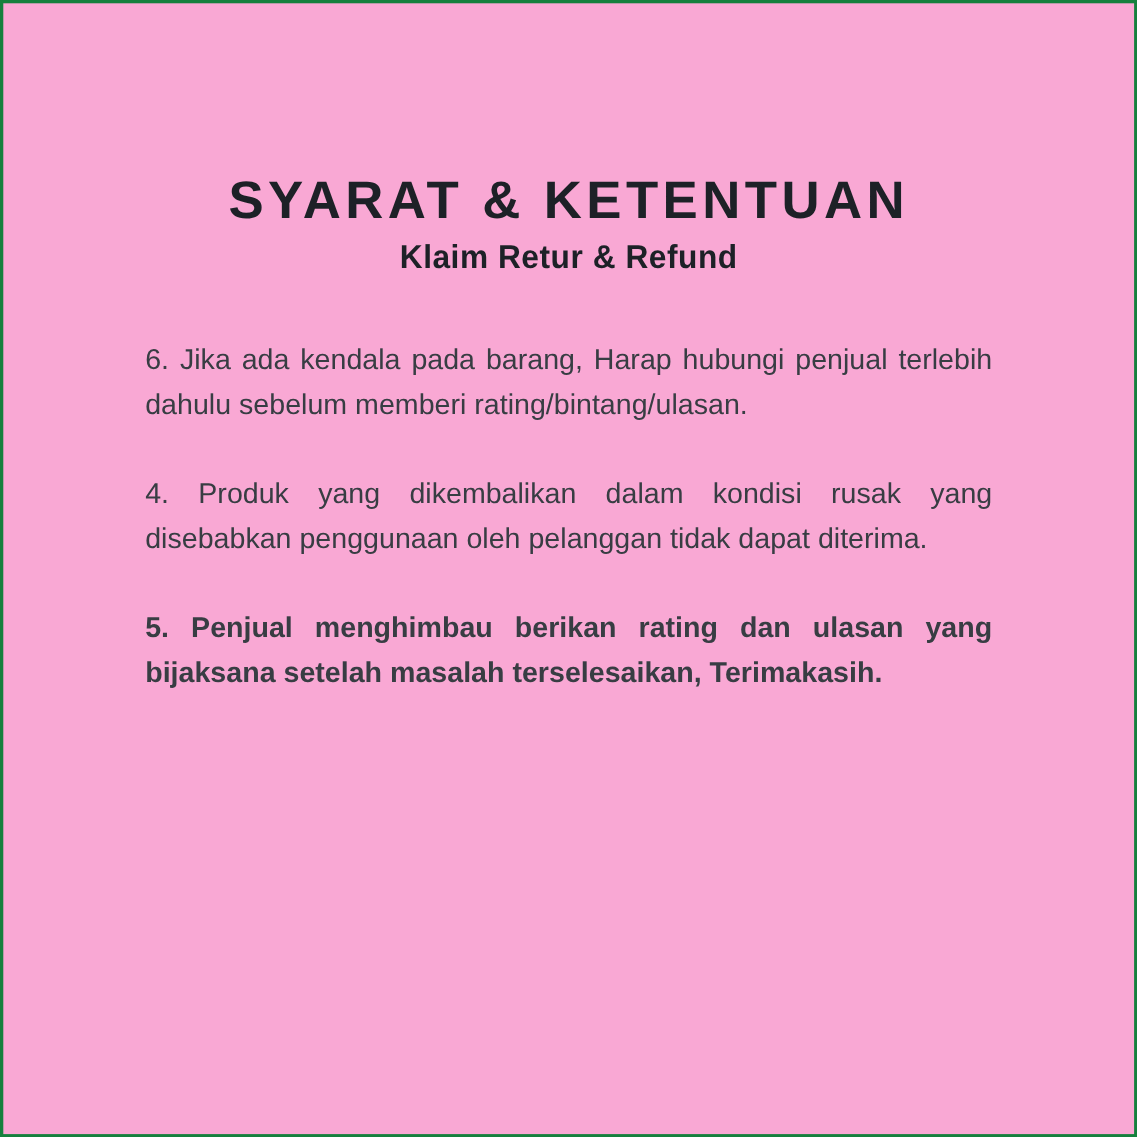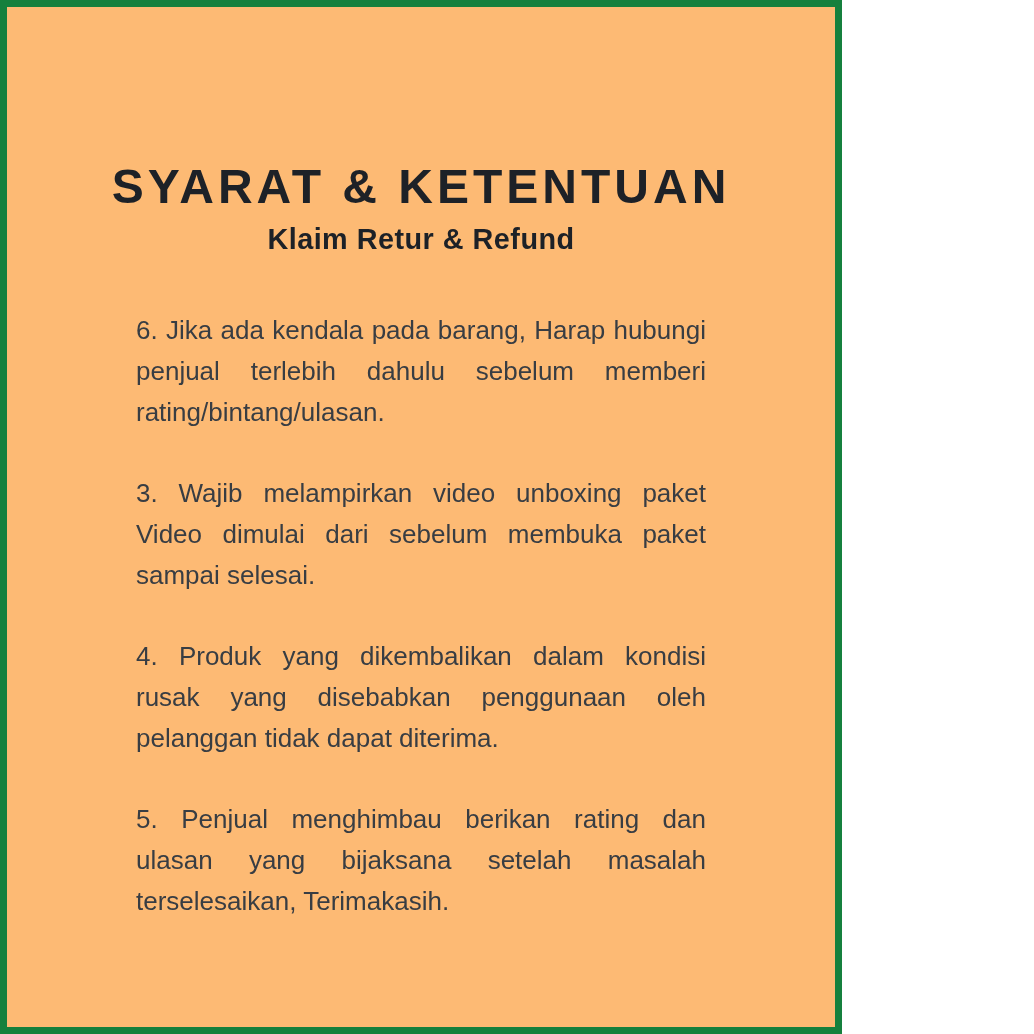--- a/index.html
+++ b/index.html
@@ -2,25 +2,25 @@
 <html><head>
 <meta charset="utf-8">
 <style>
   html, body {
     margin: 0;
     padding: 0;
     background: #ffffff;
   }
   .poster {
     position: relative;
-    width: 842px;
+    width: 1034px;
     height: 1034px;
     box-sizing: border-box;
-    border: 7px solid #15803d;
-    background: #fdba74;
+    border: 3px solid #15803d;
+    background: #f9a8d4;
     font-family: "Liberation Sans", sans-serif;
     overflow: hidden;
   }
   .header {
     padding-top: 153px;
     text-align: center;
   }
   .title {
     margin: 0;
     font-size: 48px;
@@ -45,30 +45,30 @@
     color: #383d43;
     font-size: 26px;
     line-height: 41px;
     text-align: justify;
   }
   .terms p {
     margin: 0 0 40px 0;
   }
   .terms p:last-child {
     margin-bottom: 0;
+    font-weight: bold;
   }
 </style>
 </head>
 <body>
 
 <div class="poster">
   <div class="header">
     <h1 class="title">SYARAT &amp; KETENTUAN</h1>
     <h2 class="subtitle">Klaim Retur &amp; Refund</h2>
   </div>
 
   <div class="terms">
     <p>6. Jika ada kendala pada barang, Harap hubungi penjual terlebih dahulu sebelum memberi rating/bintang/ulasan.</p>
-    <p>3. Wajib melampirkan video unboxing paket Video dimulai dari sebelum membuka paket sampai selesai.</p>
     <p>4. Produk yang dikembalikan dalam kondisi rusak yang disebabkan penggunaan oleh pelanggan tidak dapat diterima.</p>
     <p>5. Penjual menghimbau berikan rating dan ulasan yang bijaksana setelah masalah terselesaikan, Terimakasih.</p>
   </div>
 </div>
 
 </body></html>

